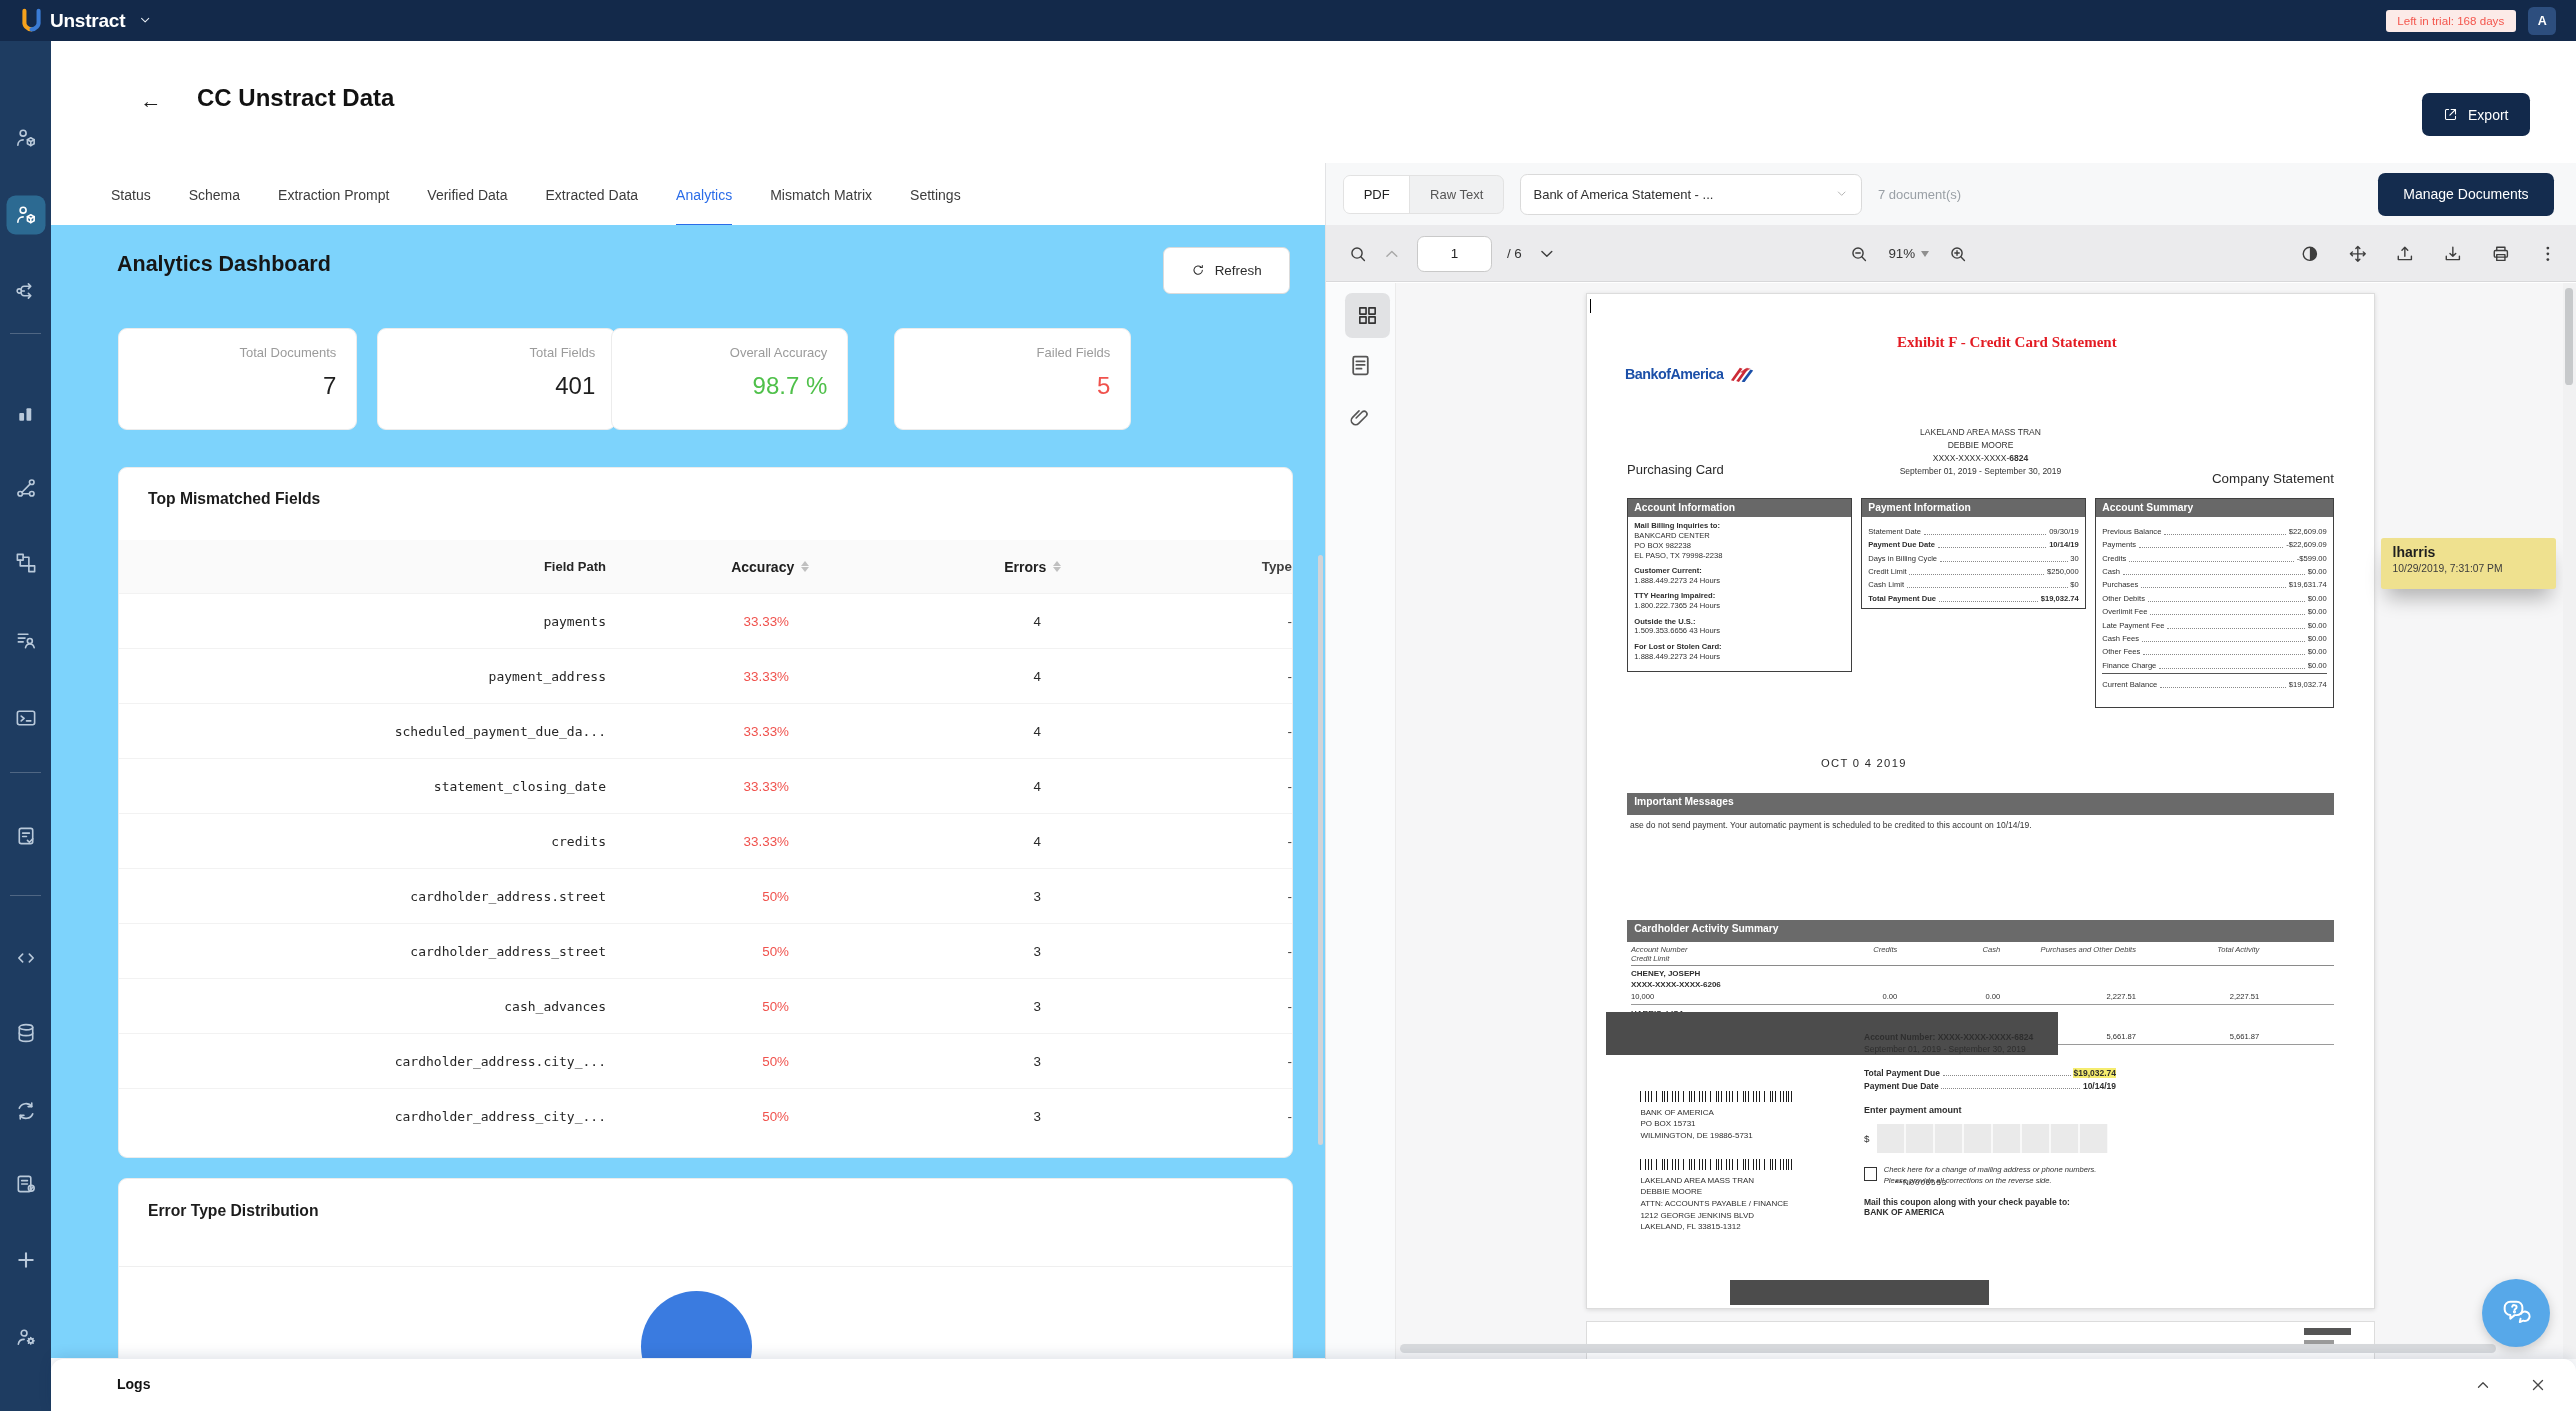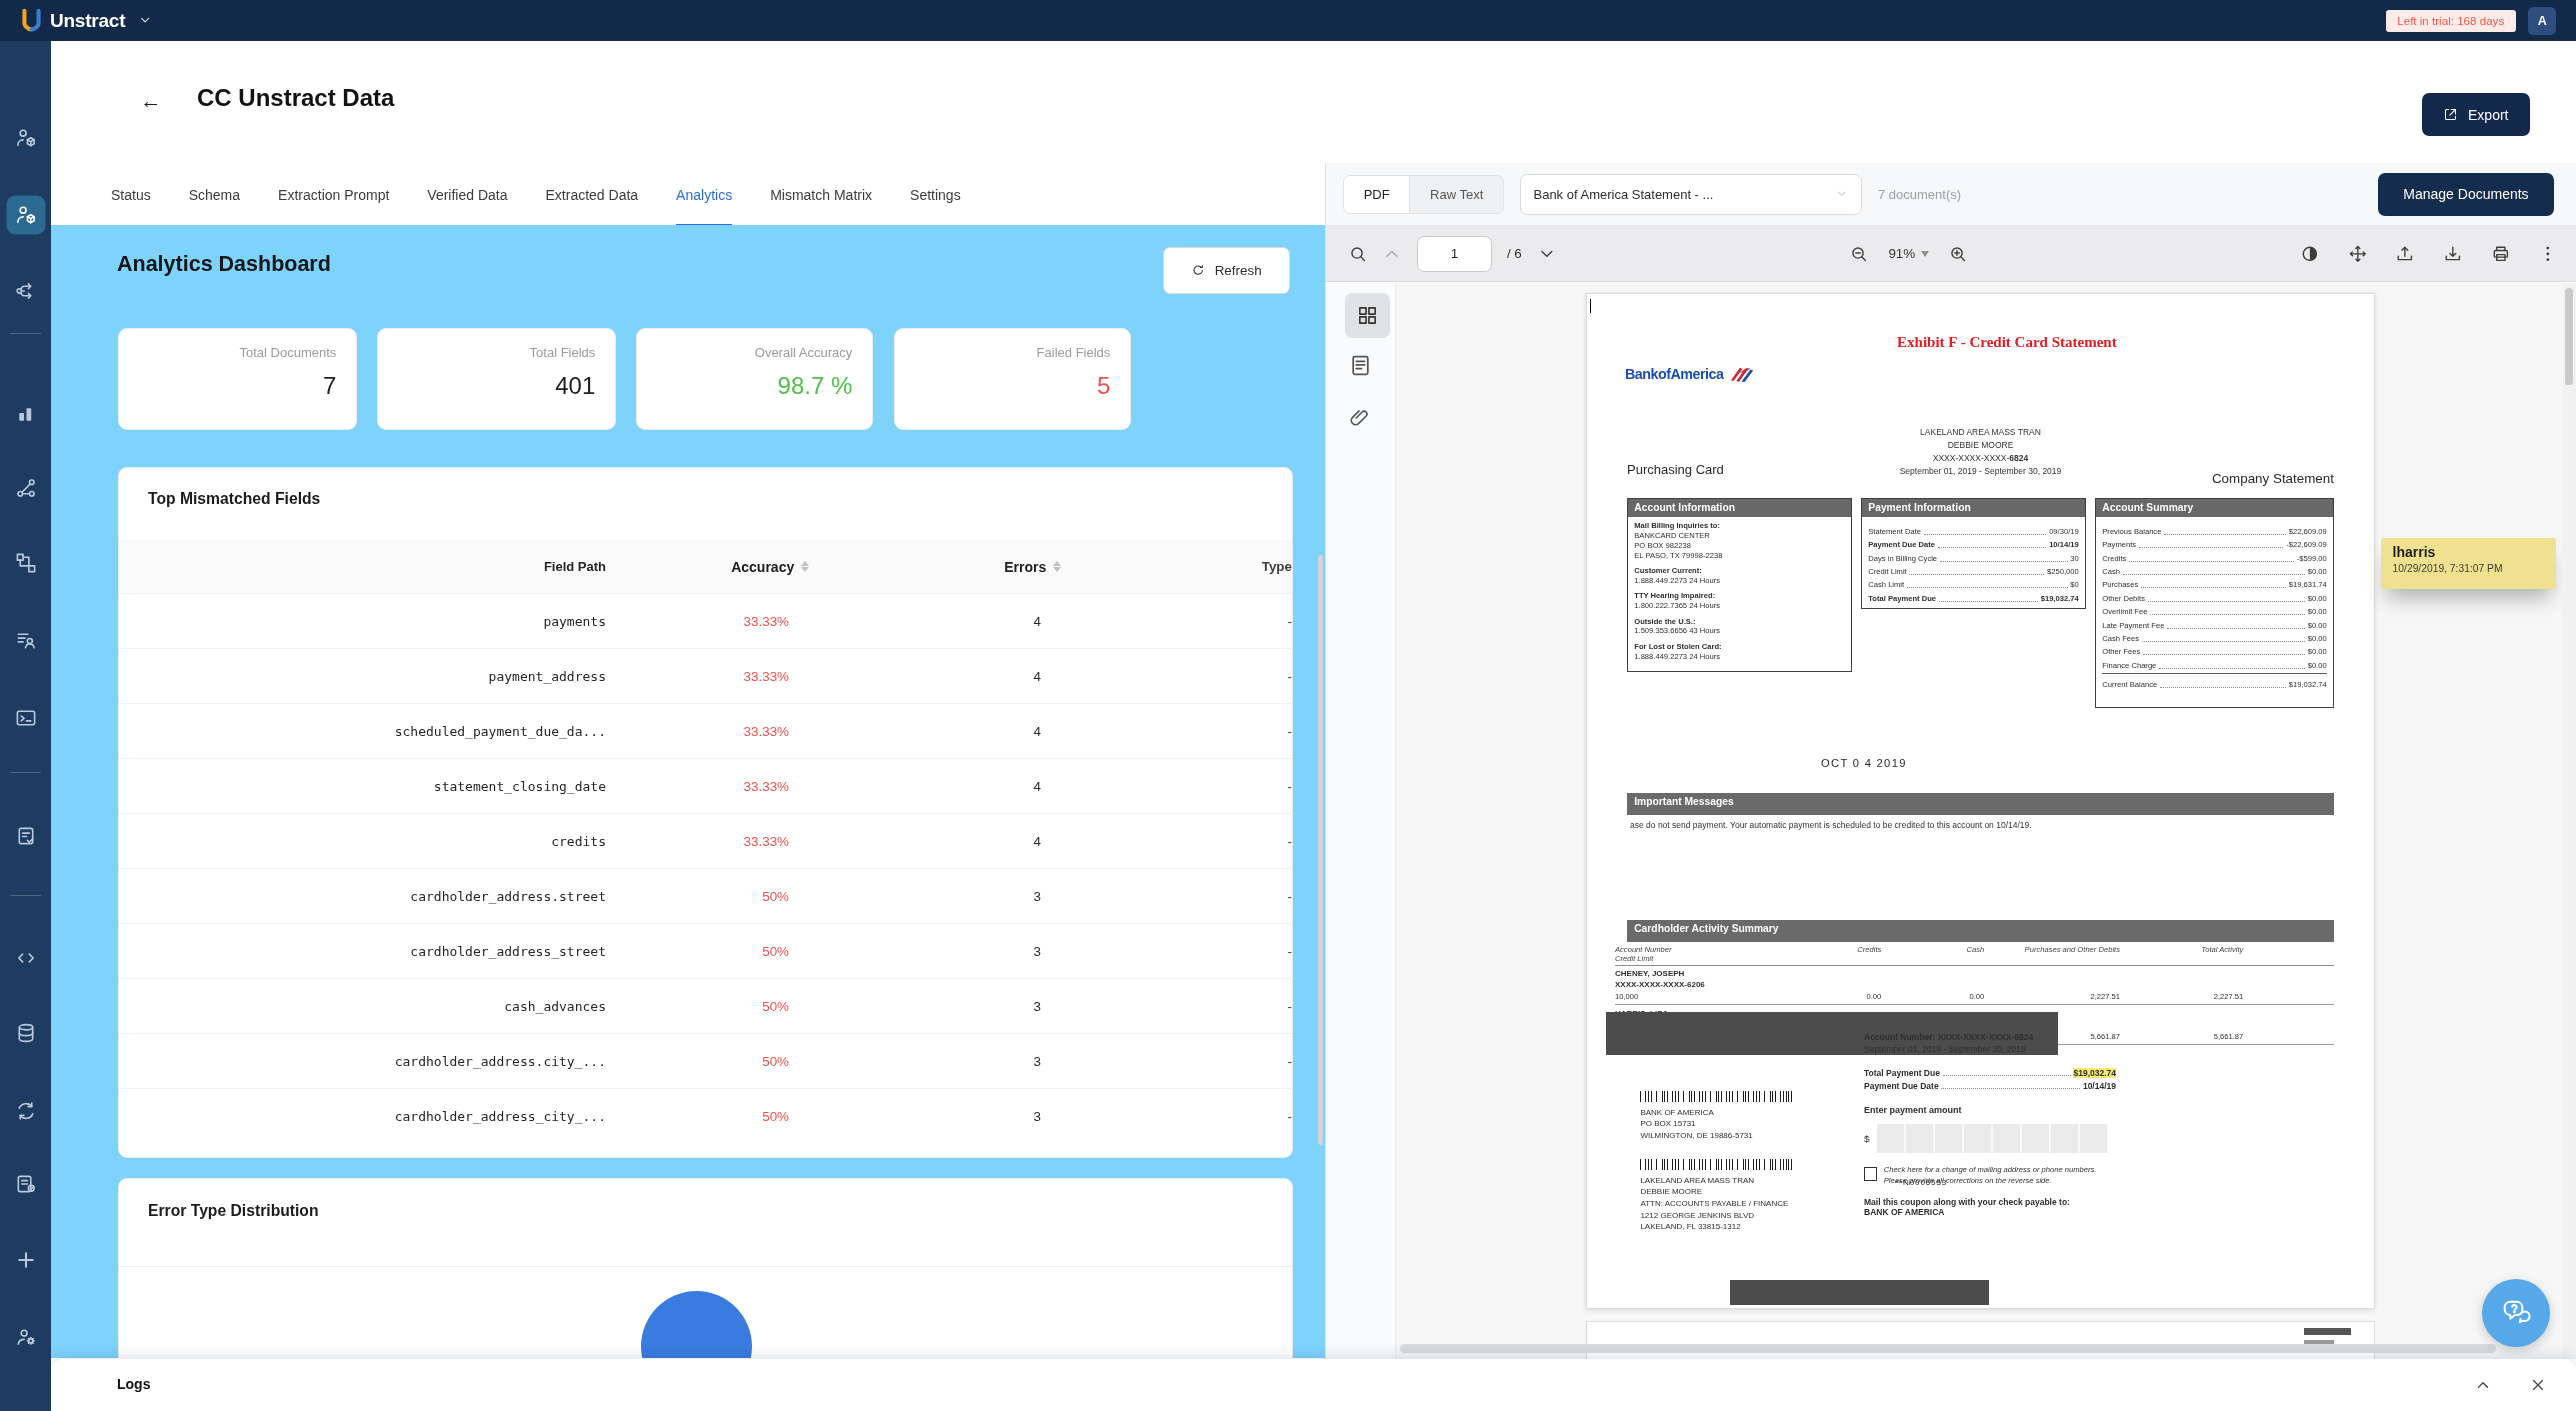--- a/index.html
+++ b/index.html
@@ -133,21 +133,21 @@
   .sbox-h{background:#686868;color:#fff;font-size:10.3px;font-weight:700;padding:3.6px 6.3px;}
   .sbox-b{padding:4.5px 6.3px;font-size:7.6px;line-height:1.3;}
   .grp{margin-bottom:5.4px;}
   .grp b{display:block;}
   .ldr-row{display:flex;align-items:flex-end;height:13.4px;white-space:nowrap;}
   .ldr{flex:1;border-bottom:0.9px dotted #8a8a8a;margin:0 2.7px 1.8px;}
   .stamp{position:absolute;left:234px;top:463px;font-size:11.2px;letter-spacing:1.3px;color:#2a2a2a;}
   .gbar{position:absolute;left:40px;right:40px;height:22.4px;background:#6a6a6a;color:#fff;
         font-size:10.3px;font-weight:700;padding:3.6px 7.2px;}
   .impmsg{position:absolute;left:43px;top:526px;font-size:8.5px;color:#333;}
-  .cah{position:absolute;left:28px;right:40px;top:651px;font-size:7.6px;}
+  .cah{position:absolute;left:44px;right:40px;top:651px;font-size:7.6px;}
   .cah-grid{display:grid;grid-template-columns:192px 85px 103px 143px 116px;}
   .cah-hd{font-style:italic;color:#444;border-bottom:0.9px solid #8a8a8a;padding-bottom:1.8px;}
   .num{text-align:right;padding-right:10.7px;}
   .cah-name{font-weight:700;font-size:8px;line-height:1.4;padding-top:2.7px;}
   .cah-val{border-bottom:0.9px solid #9a9a9a;padding:1.8px 0 2.7px;}
   .coupon{position:absolute;left:40px;right:40px;top:711px;height:304px;}
   .redact{position:absolute;background:#4c4c4c;}
   .barcode{height:11.6px;background:repeating-linear-gradient(90deg,#1d1d1d 0 0.9px,transparent 0.9px 2.7px,#1d1d1d 2.7px 3.2px,transparent 3.2px 5.4px);}
   .addr{font-size:8px;line-height:1.45;color:#2e2e2e;}
   .cp-right{position:absolute;left:237px;top:27px;width:252px;font-size:8.5px;}
@@ -342,21 +342,21 @@
   </div>
   <div id="stat-cards">
       <div class="stat-card" style="left: 67px; width: 239px;">
         <div class="stat-label">Total Documents</div>
         <div class="stat-value" style="color: rgb(31, 31, 31);">7</div>
       </div>
       <div class="stat-card" style="left: 326px; width: 239px;">
         <div class="stat-label">Total Fields</div>
         <div class="stat-value" style="color: rgb(31, 31, 31);">401</div>
       </div>
-      <div class="stat-card" style="left: 585px; width: 237px;">
+      <div class="stat-card" style="left: 560px; width: 237px;">
         <div class="stat-label">Overall Accuracy</div>
         <div class="stat-value" style="color: rgb(79, 192, 74);">98.7 %</div>
       </div>
       <div class="stat-card" style="left: 843px; width: 237px;">
         <div class="stat-label">Failed Fields</div>
         <div class="stat-value" style="color: rgb(240, 82, 77);">5</div>
       </div>
     </div>
 
   <div class="mcard">

